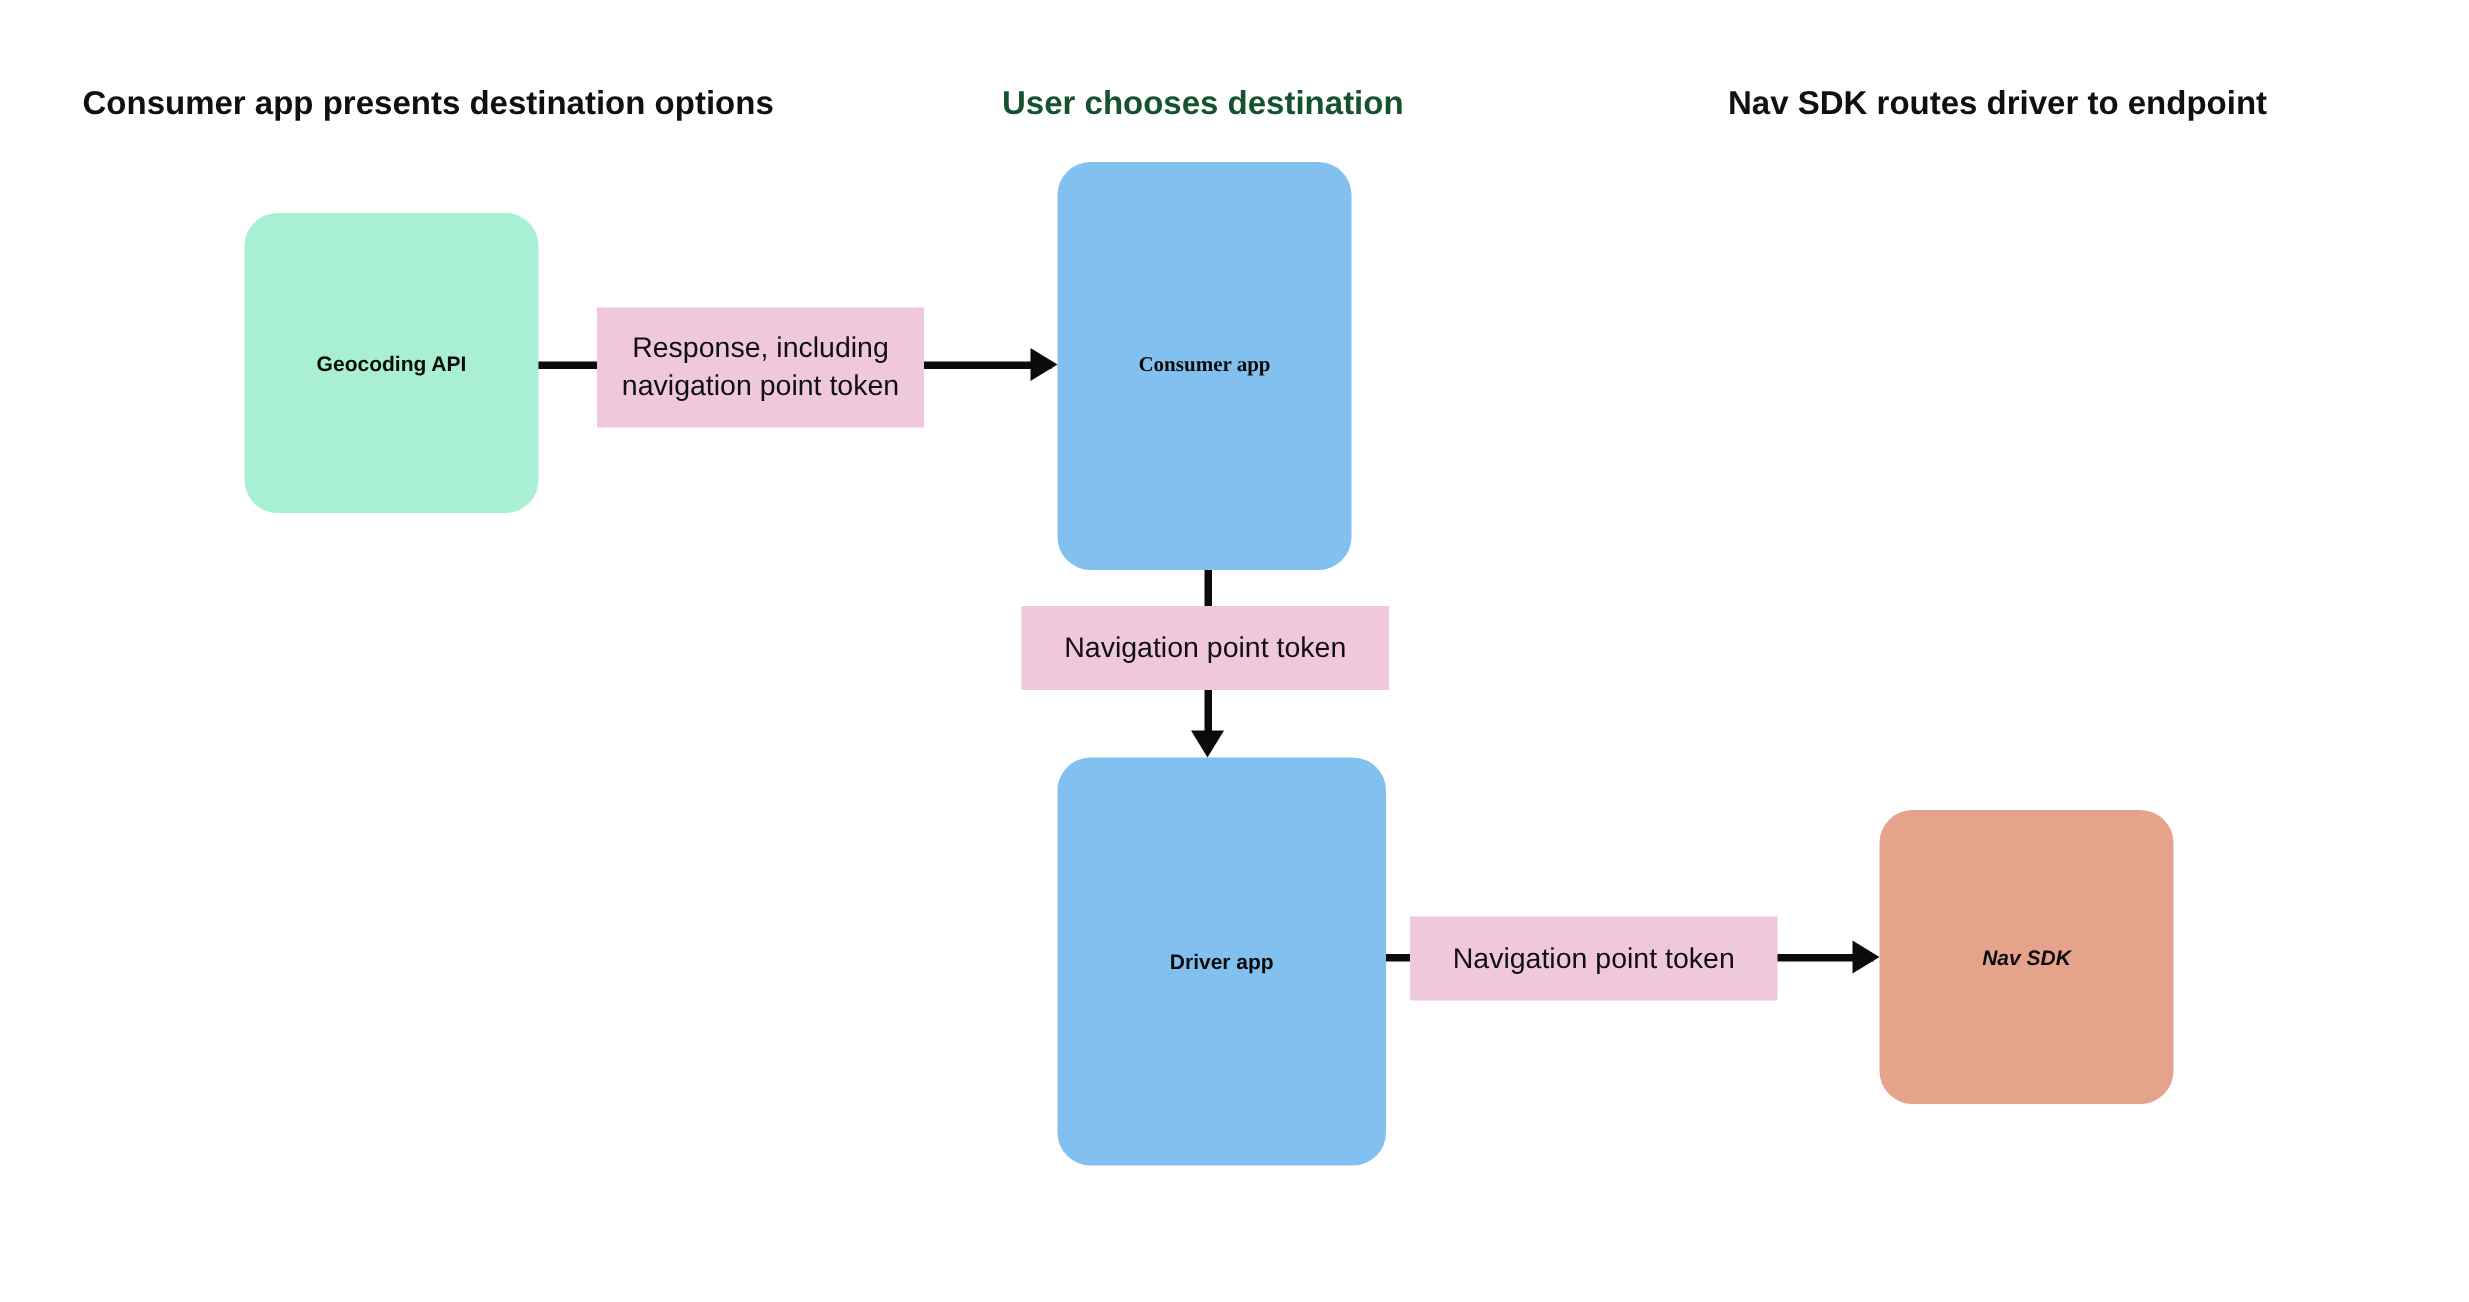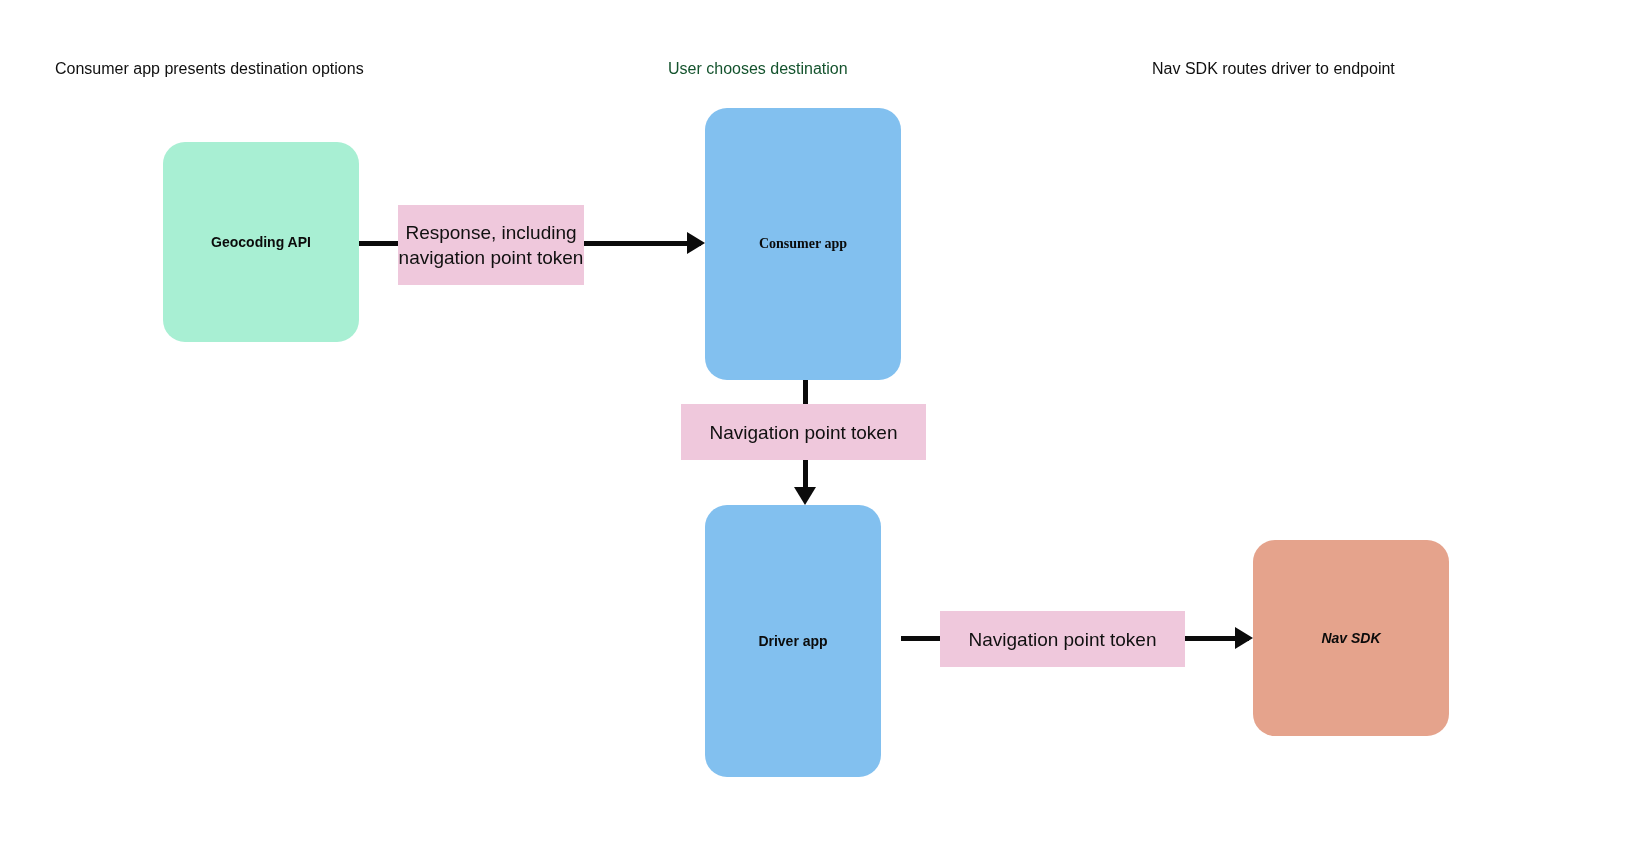--- a/index.html
+++ b/index.html
@@ -16,24 +16,24 @@
     position: relative;
     width: 1646px;
     height: 868px;
     background: #ffffff;
     overflow: hidden;
   }
 
   
   .col-header {
     position: absolute;
-    font-size: 16px;
+    font-size: 22px;
     line-height: 26px;
     color: #101010;
-    font-weight: 400;
+    font-weight: 700;
     white-space: nowrap;
   }
   #header-consumer  { left: 55px;   top: 56px; }
   #header-user      { left: 668px;  top: 56px; }
   #header-navsdk    { left: 1152px; top: 56px; }
 
   
   .node {
     position: absolute;
     display: flex;
@@ -55,21 +55,21 @@
   #node-geocoding {
     left: 163px; top: 142px;
     width: 196px; height: 200px;
   }
   #node-consumer-app {
     left: 705px; top: 108px;
     width: 196px; height: 272px; font-family: Liberation Serif, serif;
   }
   #node-driver-app {
     left: 705px; top: 505px;
-    width: 176px; height: 272px;
+    width: 219px; height: 272px;
   }
   #node-nav-sdk {
     left: 1253px; top: 540px;
     width: 196px; height: 196px;
   }
 
   
   .conn {
     position: absolute;
     background: #0b0b0b;
@@ -111,21 +111,21 @@
     display: flex;
     align-items: center;
     justify-content: center;
     text-align: center;
     font-size: 19px;
     line-height: 25px;
     color: #101010;
     box-sizing: border-box;
     z-index: 4;
   }
-  #label-response       { left: 398px; top: 205px; width: 186px; height: 80px; }
+  #label-response       { left: 398px; top: 205px; width: 218px; height: 80px; }
   #label-nav-token-mid  { left: 681px; top: 404px; width: 245px; height: 56px; }
   #label-nav-token-low  { left: 940px; top: 611px; width: 245px; height: 56px; }
 </style>
 </head>
 <body style="background: rgb(255, 255, 255);">
 
 <div id="canvas" style="background: rgb(255, 255, 255);">
 
   <div class="col-header" id="header-consumer" style="color: rgb(16, 16, 16);">Consumer app presents destination options</div>
 

